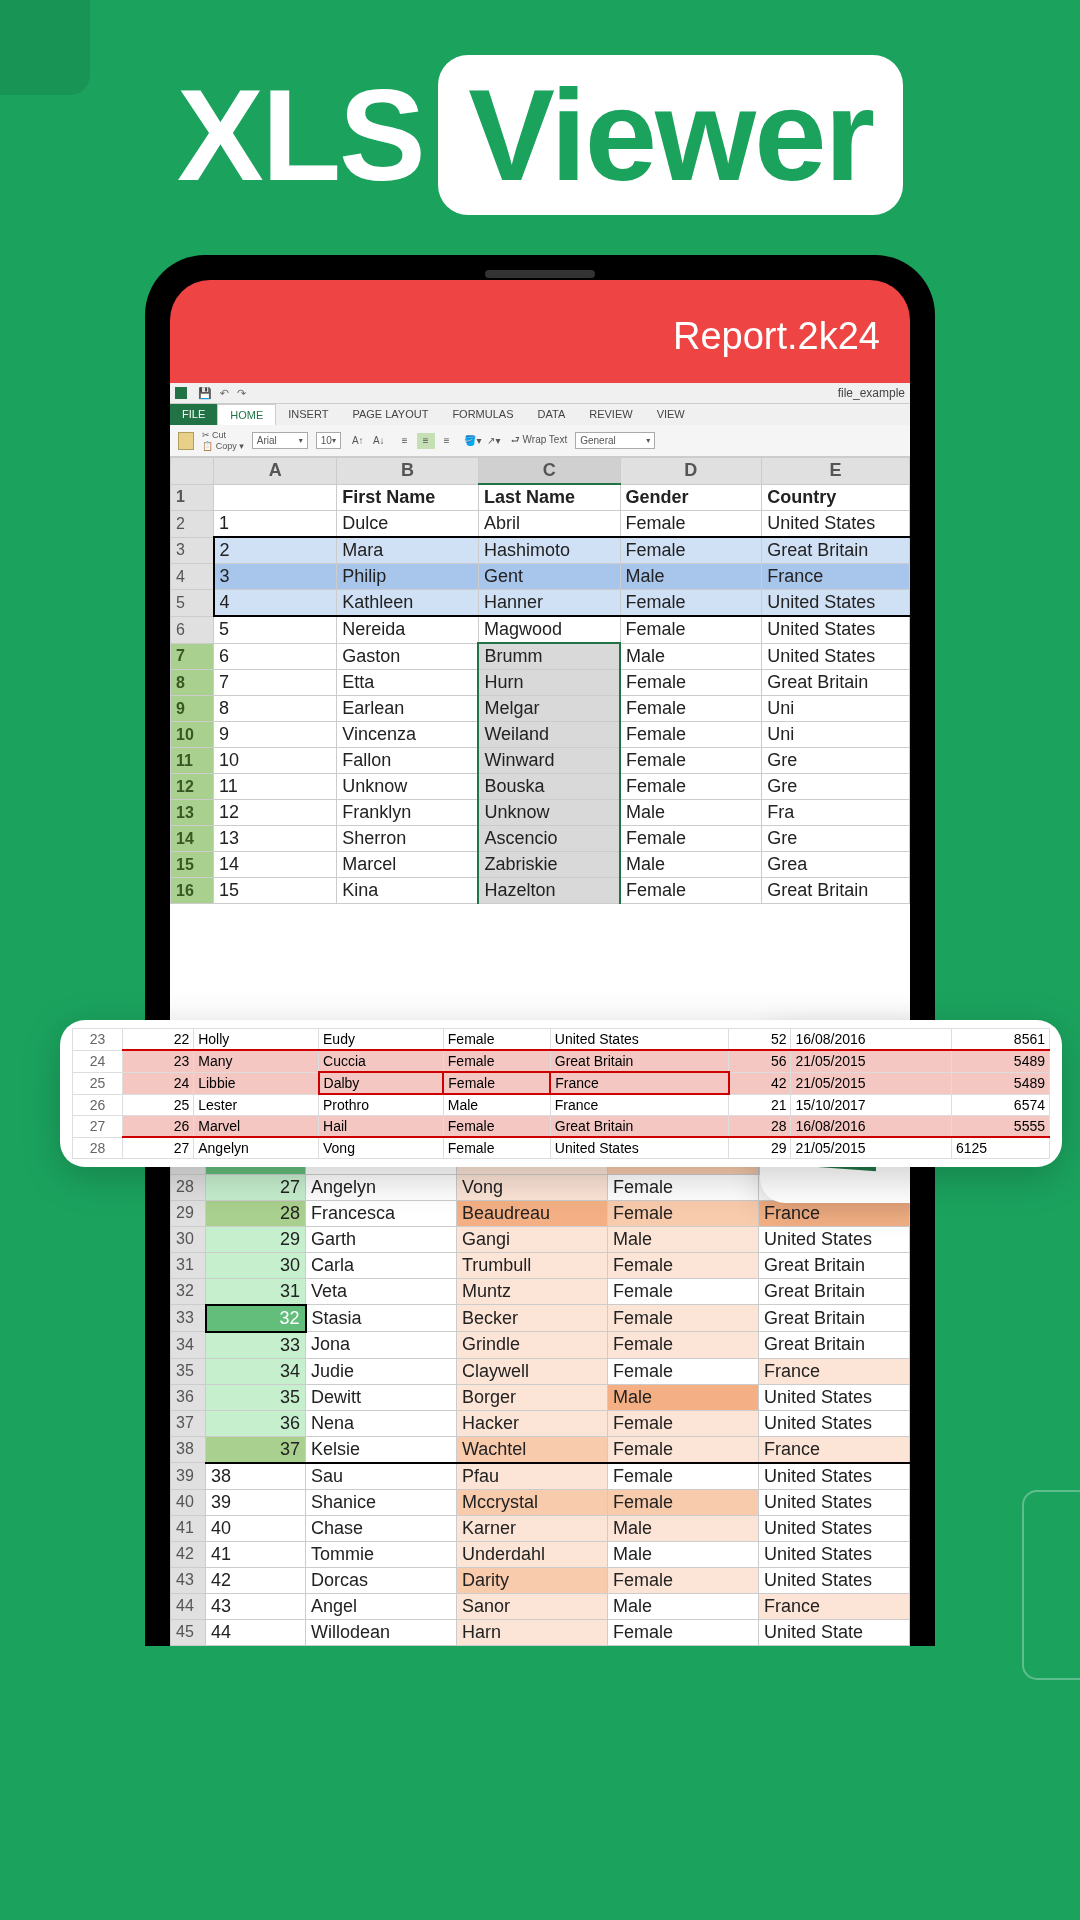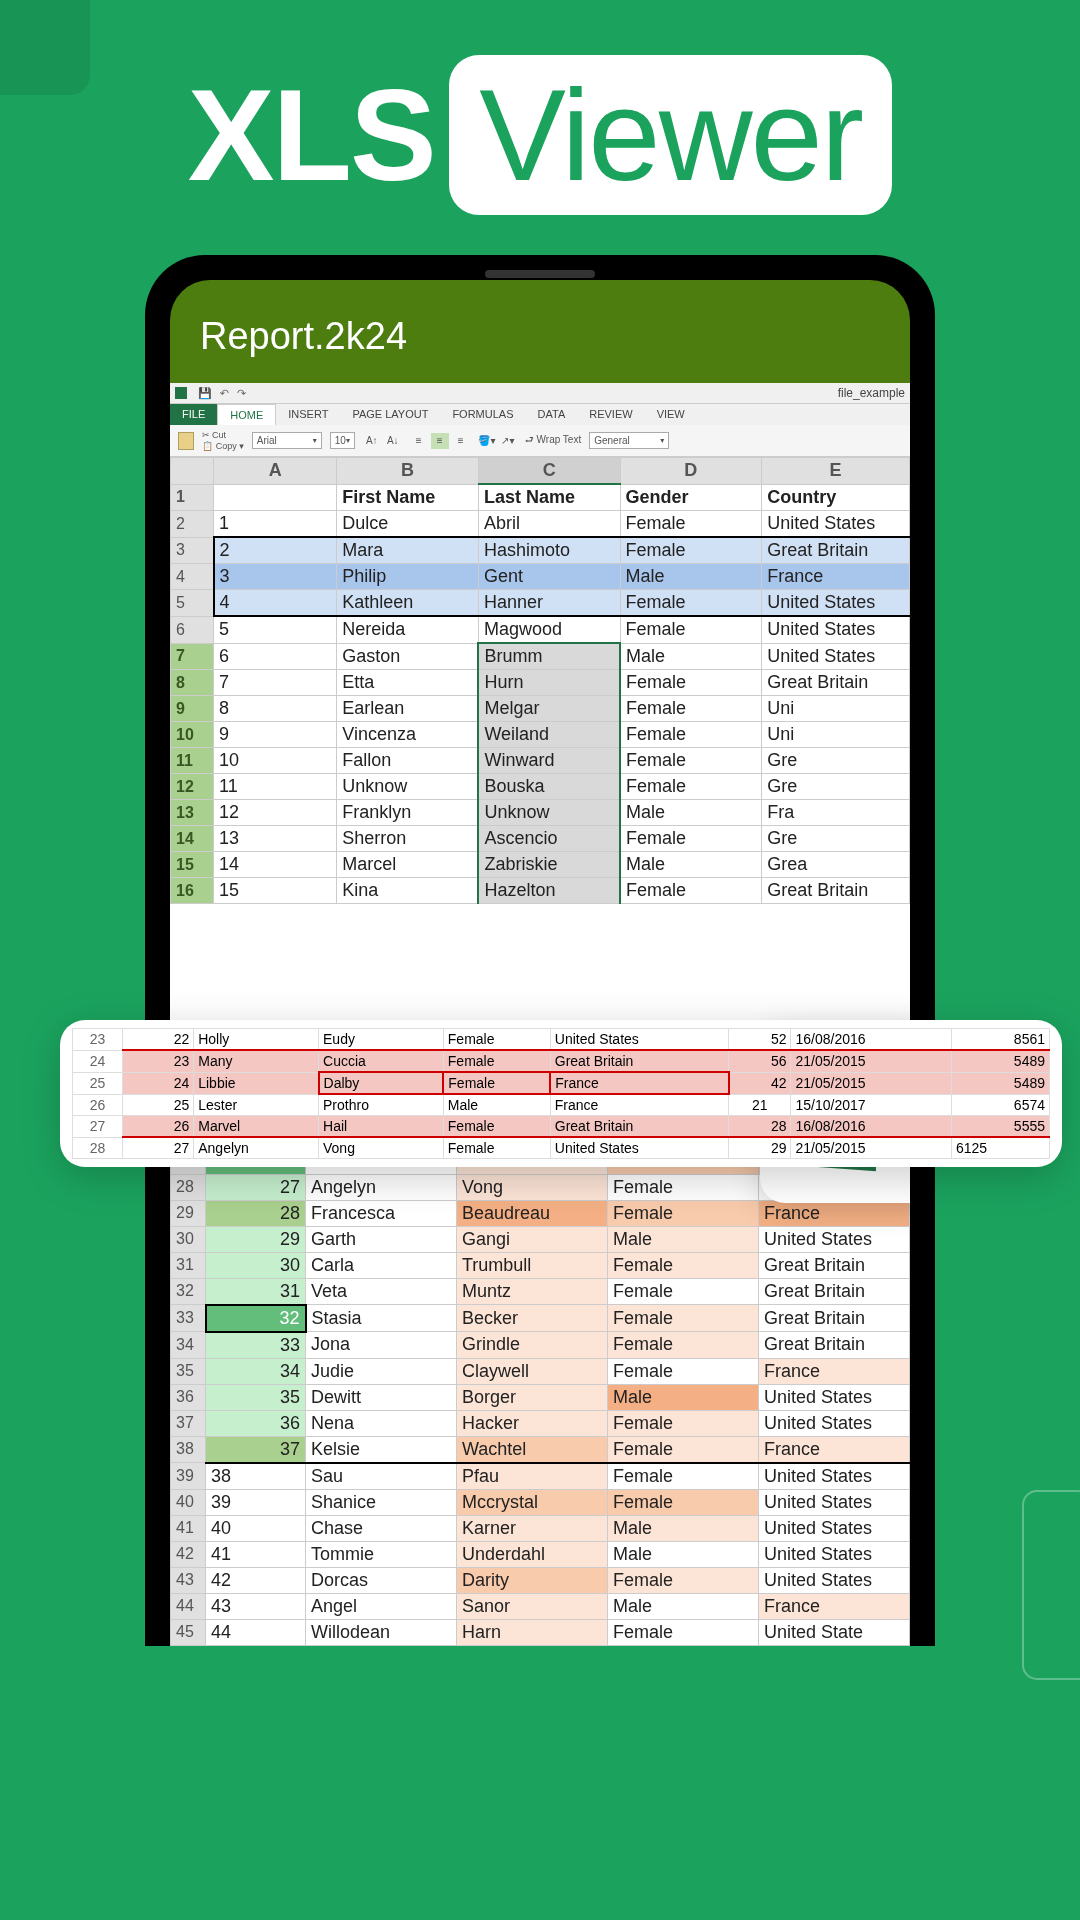--- a/index.html
+++ b/index.html
@@ -29,21 +29,21 @@
       color: white;
       font-size: 130px;
       font-weight: 700;
       letter-spacing: -2px;
     }
     .title-viewer {
       display: inline-block;
       background: white;
       color: #1ba35e;
       font-size: 130px;
-      font-weight: 400;
+      font-weight: 700;
       padding: 5px 30px;
       border-radius: 30px;
       margin-left: 10px;
       letter-spacing: -2px;
     }
     .phone-frame {
       margin: 0 auto;
       width: 790px;
       background: #000;
       border-radius: 60px 60px 0 0;
@@ -59,25 +59,26 @@
       height: 8px;
       background: #333;
       border-radius: 5px;
     }
     .phone-screen {
       background: #000;
       border-radius: 40px 40px 0 0;
       overflow: hidden;
     }
     .phone-header {
-      background: #4d7c0f;
+      background: #ef4444;
       color: white;
       padding: 35px 30px 25px 30px;
       font-size: 38px;
       font-weight: 500;
+      text-align: right;
     }
     .excel-app {
       background: white;
       position: relative;
     }
     .excel-titlebar {
       display: flex;
       align-items: center;
       padding: 3px 5px;
       font-size: 10px;
@@ -113,21 +114,21 @@
     .clipboard-group { display: flex; flex-direction: column; gap: 1px; font-size: 9px; }
     .paste-btn { display: flex; align-items: center; gap: 2px; }
     .paste-icon { width: 16px; height: 18px; background: #e8d088; border: 1px solid #b0a060; position: relative; }
     .font-box, .size-box, .format-box {
       border: 1px solid #aaa;
       background: white;
       padding: 2px 4px;
       font-size: 10px;
       display: flex; align-items: center;
     }
-    .font-box { width: 70px; }
+    .font-box { width: 56px; }
     .size-box { width: 25px; }
     .format-box { width: 80px; }
     .dropdown-arrow::after { content: '▾'; margin-left: auto; font-size: 8px; }
     .ribbon-btns { display: flex; gap: 3px; align-items: center; }
     .rbn { width: 18px; height: 16px; display: flex; align-items: center; justify-content: center; font-size: 10px; color: #555; }
     .align-fill { background: #c5e0b4; }
     .spreadsheet {
       font-size: 18px;
       color: #222;
     }
@@ -718,21 +719,21 @@
           <td>21/05/2015</td>
           <td style="text-align:right">5489</td>
         </tr>
     <tr>
           <td class="prow">26</td>
           <td class="pnum">25</td>
           <td>Lester</td>
           <td>Prothro</td>
           <td>Male</td>
           <td>France</td>
-          <td style="text-align:center">21</td>
+          <td style="text-align:right">21</td>
           <td>15/10/2017</td>
           <td style="text-align:right">6574</td>
         </tr>
     <tr class="red-bg red-outline-bottom">
           <td class="prow">27</td>
           <td class="pnum">26</td>
           <td>Marvel</td>
           <td>Hail</td>
           <td>Female</td>
           <td>Great Britain</td>

